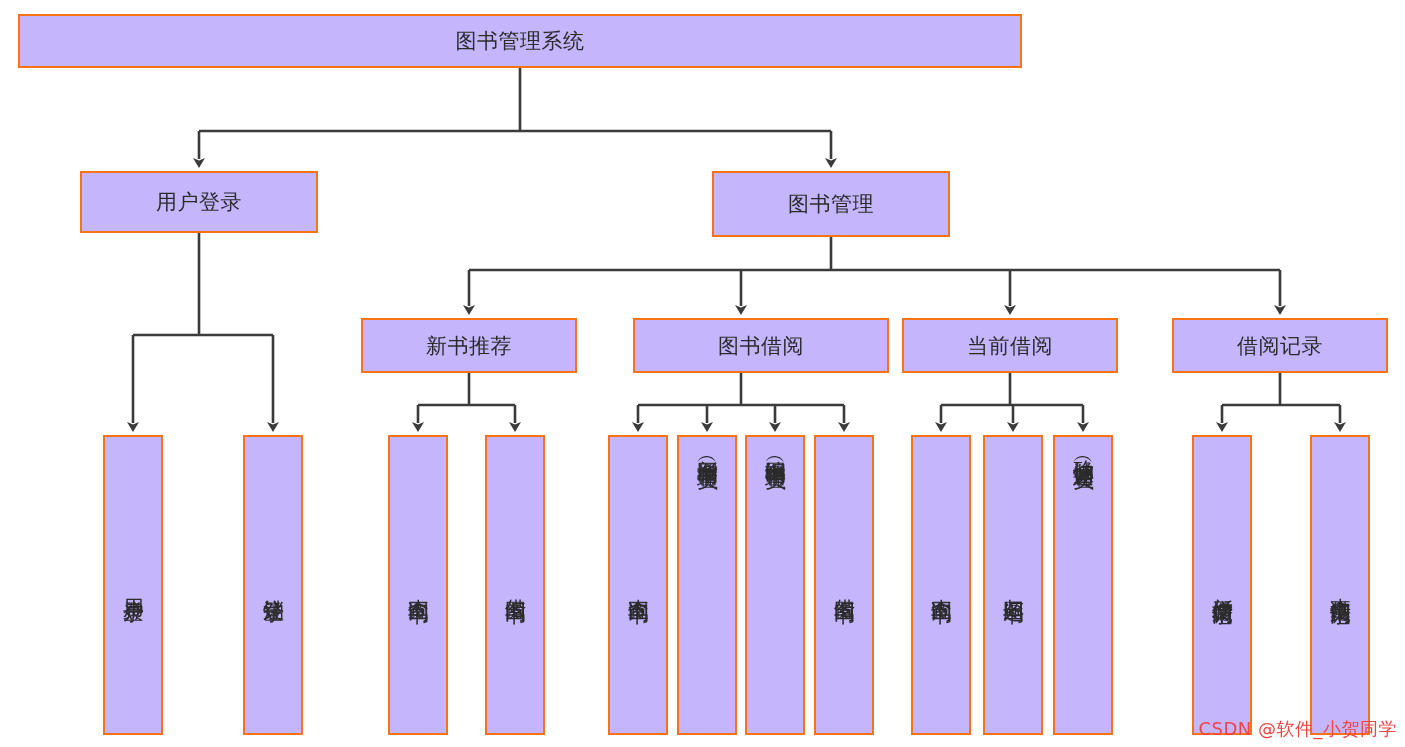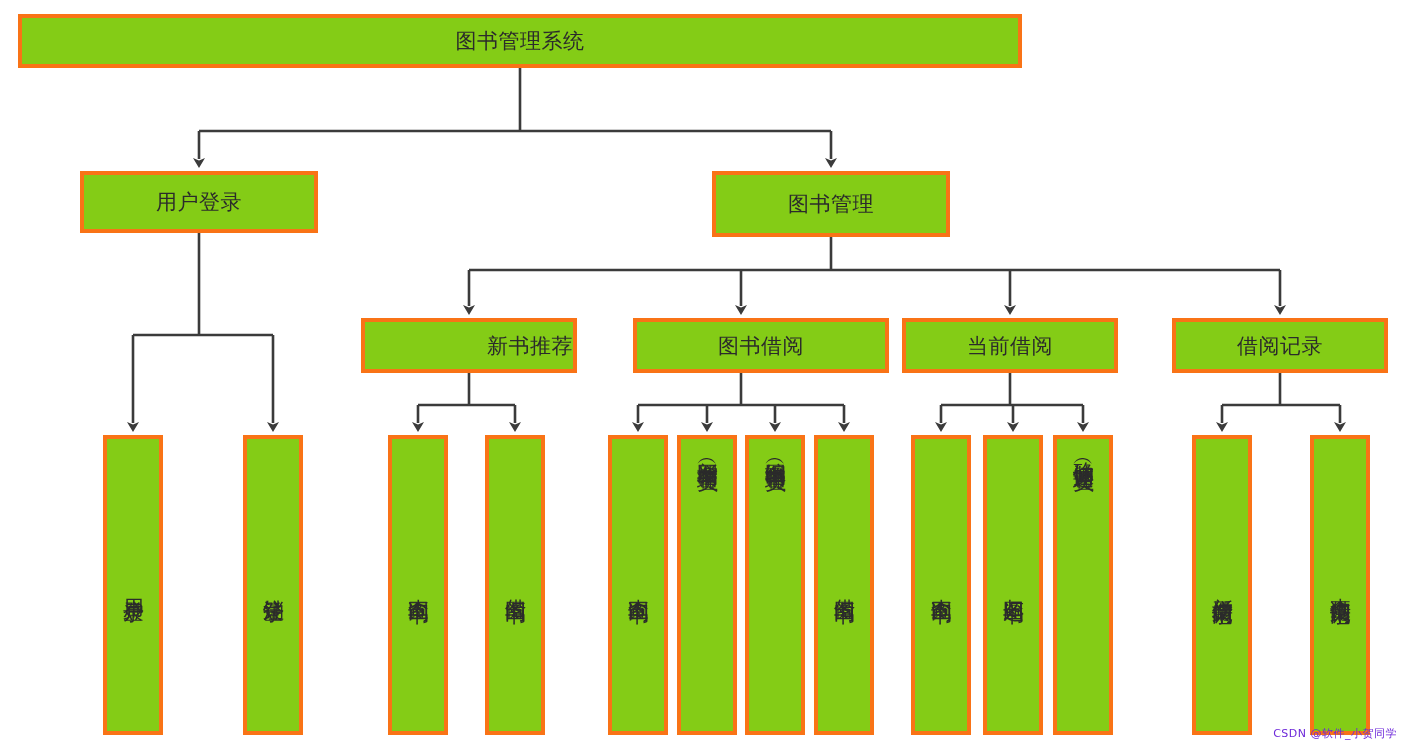--- a/index.html
+++ b/index.html
@@ -22,22 +22,22 @@
     position: absolute;
     left: 0;
     top: 0;
     width: 1405px;
     height: 747px;
     pointer-events: none;
   }
   .node {
     position: absolute;
     box-sizing: border-box;
-    background: #84cc16;
-    border: 4px solid #f97316;
+    background: #c4b5fd;
+    border: 2px solid #f97316;
     display: flex;
     align-items: center;
     justify-content: center;
     color: #2b2b2b;
   }
   .node.h-node {
     font-size: 21px;
     letter-spacing: 0.5px;
   }
   .node.v-node {
@@ -55,22 +55,22 @@
     color: #2b2b2b;
   }
   .v-node.centered {
     align-items: center;
     padding-top: 0;
   }
   .watermark {
     position: absolute;
     right: 8px;
     bottom: 6px;
-    font-size: 11px;
-    color: #6d28d9;
+    font-size: 18px;
+    color: #ef4444;
     letter-spacing: 0.5px;
     white-space: nowrap;
   }
 </style>
 </head>
 <body>
 
 <div id="canvas">
 
   <svg id="edges" viewBox="0 0 1405 747" width="1405" height="747">
@@ -119,21 +119,21 @@
   <div id="node-layer">
       <div class="node h-node" style="left: 18px; top: 14px; width: 1004px; height: 54px;">
         <span>图书管理系统</span>
       </div>
       <div class="node h-node" style="left: 80px; top: 171px; width: 238px; height: 62px;">
         <span>用户登录</span>
       </div>
       <div class="node h-node" style="left: 712px; top: 171px; width: 238px; height: 66px;">
         <span>图书管理</span>
       </div>
-      <div class="node h-node" style="left: 361px; top: 318px; width: 216px; height: 55px; justify-content: flex-end;">
+      <div class="node h-node" style="left: 361px; top: 318px; width: 216px; height: 55px;">
         <span>新书推荐</span>
       </div>
       <div class="node h-node" style="left: 633px; top: 318px; width: 256px; height: 55px;">
         <span>图书借阅</span>
       </div>
       <div class="node h-node" style="left: 902px; top: 318px; width: 216px; height: 55px;">
         <span>当前借阅</span>
       </div>
       <div class="node h-node" style="left: 1172px; top: 318px; width: 216px; height: 55px;">
         <span>借阅记录</span>

